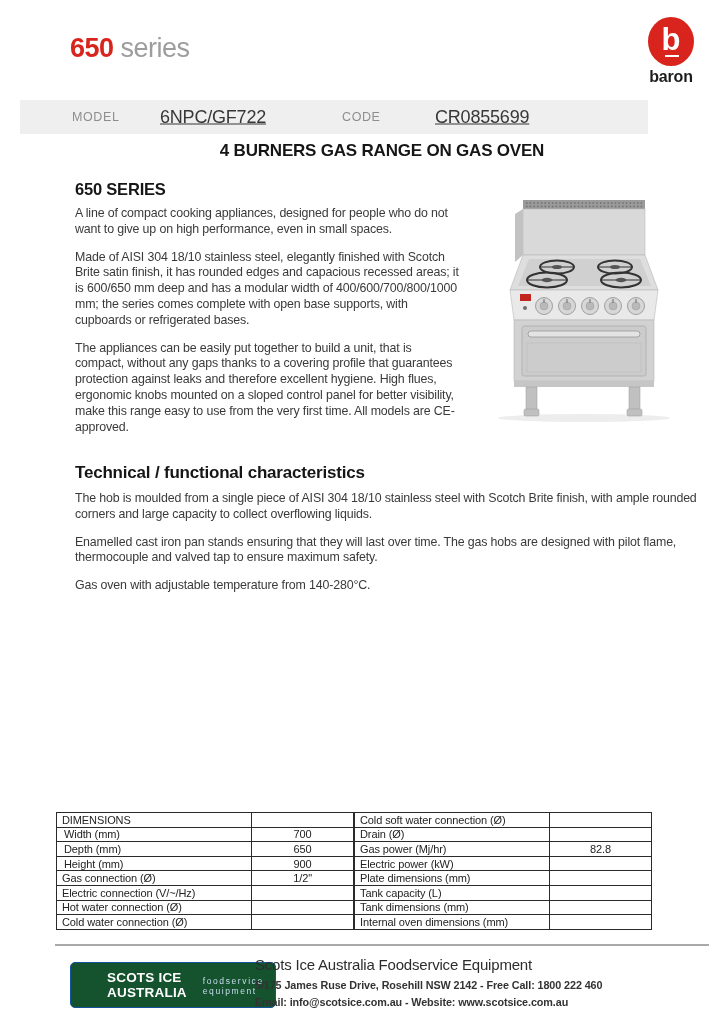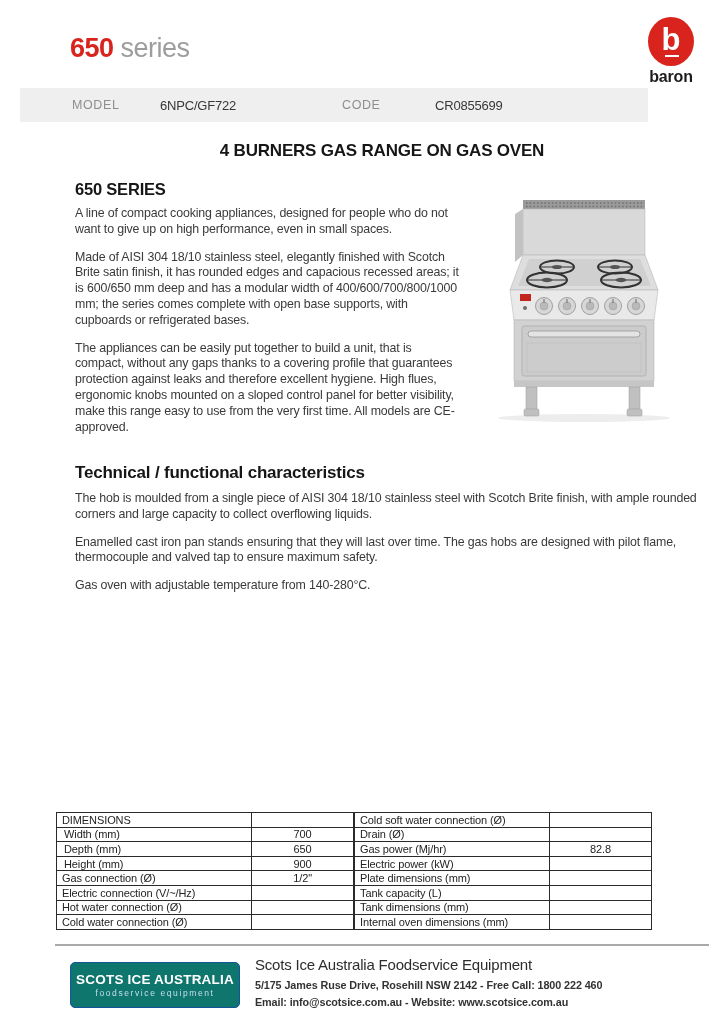--- a/index.html
+++ b/index.html
@@ -18,24 +18,24 @@
   .brand { position:absolute; left:612px; top:17px; width:78px; text-align:center; }
   .brand-circle {
     width:46px; height:49px; margin:0 auto; background:#d8241c; border-radius:50%;
     position:relative; display:flex; align-items:center; justify-content:center;
   }
   .brand-b { color:#fff; font-weight:bold; font-size:31px; line-height:1; margin-top:-4px; }
   .brand-underline { position:absolute; left:17px; bottom:9px; width:14px; height:2.5px; background:#fff; }
   .brand-name { margin-top:2px; font-size:16px; color:#1c1c1c; font-weight:600; letter-spacing:-0.2px; }
 
   
-  .model-bar { position:absolute; left:0; top:88px; width:628px; height:34px; background:#efefef; }
+  .model-bar { position:absolute; left:0; top:100px; width:628px; height:34px; background:#efefef; }
   .model-bar span { position:absolute; top:50%; transform:translateY(-50%); white-space:nowrap; }
   .mb-label { color:#8e8e8e; font-size:12.5px; letter-spacing:0.6px; }
-  .mb-value { color:#373737; font-size:13px; letter-spacing:-0.2px; }
+  .mb-value { color:#373737; font-size:18px; letter-spacing:-0.2px;text-decoration:underline; }
   .mb-model-label { left:52px; }
   .mb-model-value { left:140px; }
   .mb-code-label  { left:322px; }
   .mb-code-value  { left:415px; }
 
   
   .product-title {
     position:absolute; left:0; top:141px; width:724px; text-align:center;
     font-size:17px; font-weight:bold; color:#161616; letter-spacing:-0.2px;
   }
@@ -58,22 +58,22 @@
     padding:0 5px; height:13.6px; line-height:12px; white-space:nowrap; overflow:hidden;
   }
   table.spec td.lbl { width:62%; }
   table.spec td.val { text-align:center; }
   table.spec tr.indent td.lbl { padding-left:7px; }
 
   
   .footer-rule { position:absolute; left:35px; top:944px; width:654px; height:2px; background:#a9a9a9; }
   .footer-logo {
     position:absolute; left:50px; top:962px; width:168px; height:44px;
-    background:#0f766e; border:1px solid #15549a; border-radius:5px;
-    display:flex; flex-direction:column; align-items:center; justify-content:center;
+    background:#14532d; border:1px solid #15549a; border-radius:5px;
+    display:flex; flex-direction:row; align-items:center; justify-content:center;padding-left:36px;
   }
   .footer-logo-main { color:#ffffff; font-weight:bold; font-size:13.5px; letter-spacing:0.2px; }
   .footer-logo-sub  { color:#c9ddf2; font-size:8.5px; letter-spacing:1.6px; margin-top:1px; }
   .footer-text { position:absolute; left:235px; top:956px; width:460px; }
   .footer-company { font-size:15px; color:#2d2d2d; letter-spacing:-0.2px; margin:0 0 6px; }
   .footer-line { font-size:10.8px; font-weight:bold; color:#333333; letter-spacing:-0.1px; margin:0 0 5px; }
 </style>
 </head>
 <body>
 

